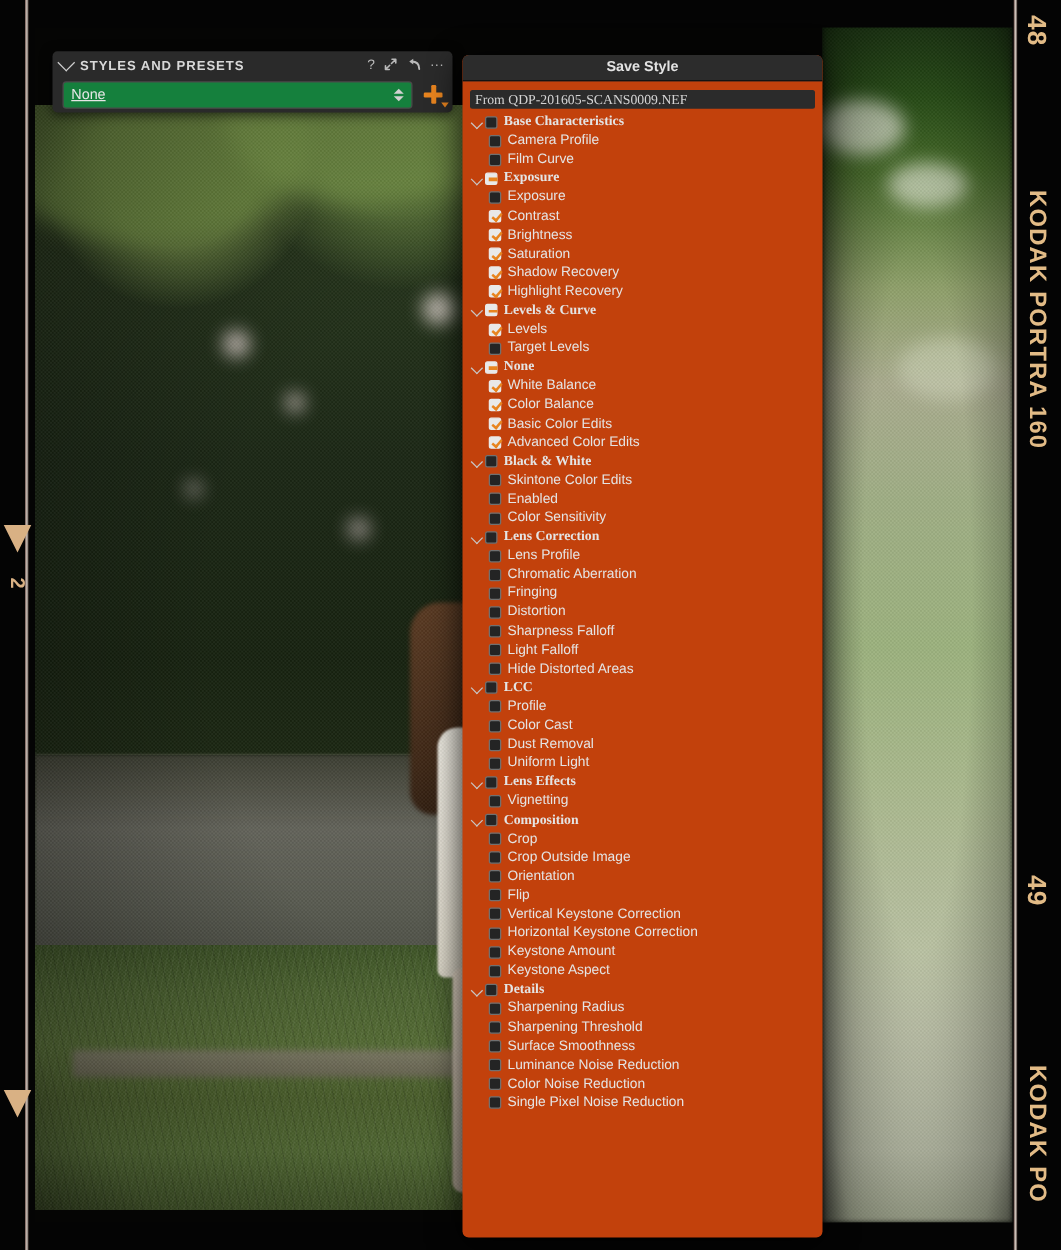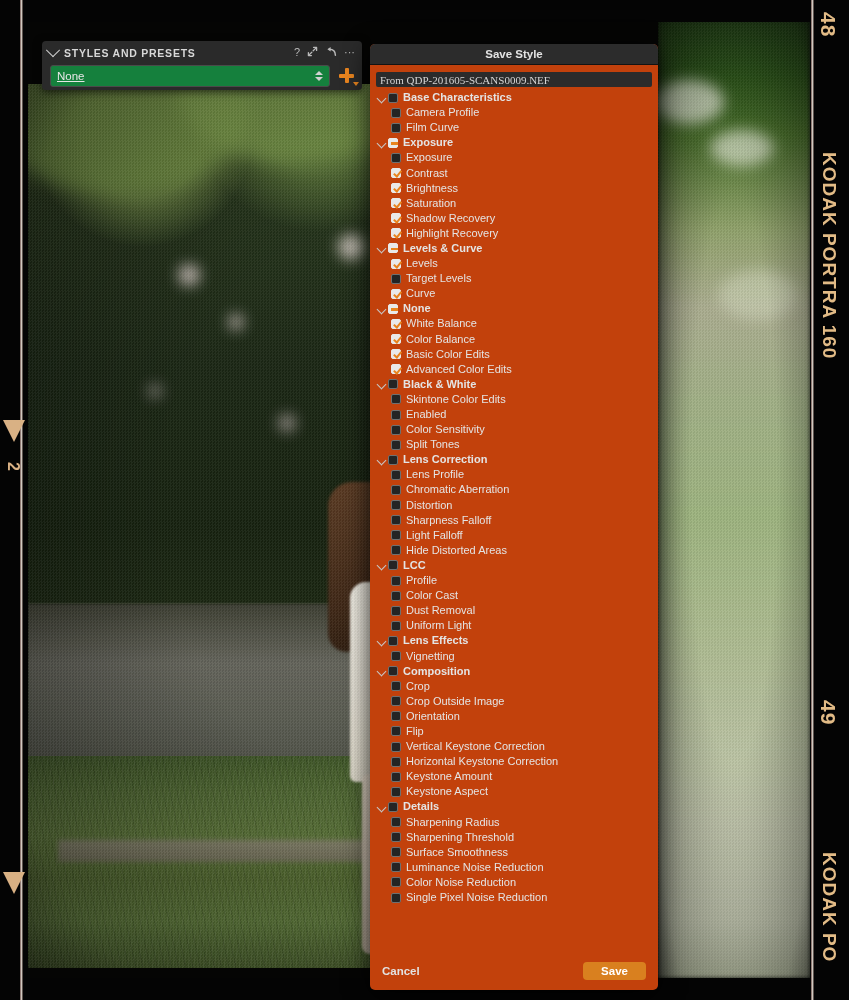--- a/index.html
+++ b/index.html
@@ -186,21 +186,21 @@
     display:flex;align-items:center;padding:0 4px;font-family:Liberation Serif, serif;
   }
   #source-label{color:#d4d4d4;font-size:11px;white-space:nowrap;}
   #tree{
     flex:1 1 auto;overflow:hidden;padding:1px 0 0 0;
   }
   .row{
     display:flex;align-items:center;height:15.1px;padding-left:6px;
     font-size:11px;color:#e4e4e4;white-space:nowrap;
   }
-  .row.group{font-weight:600;}
+  .row.group{font-weight:600;font-family:Liberation Serif, serif;}
   .disc{
     width:11px;flex:0 0 auto;position:relative;height:11px;margin-right:1px;
   }
   .disc:before{
     content:"";position:absolute;left:2px;top:2.5px;width:6px;height:6px;
     border-right:1.5px solid #c7c7c7;border-bottom:1.5px solid #c7c7c7;
     transform:rotate(45deg);
   }
   .indent{width:15px;flex:0 0 auto;}
   .cb{
@@ -396,25 +396,20 @@
       <div class="row item">
         <span class="indent"></span>
         <span class="cb on"></span>
         <span class="lbl">Levels</span>
       </div>
       <div class="row item">
         <span class="indent"></span>
         <span class="cb off"></span>
         <span class="lbl">Target Levels</span>
       </div>
-      <div class="row item">
-        <span class="indent"></span>
-        <span class="cb on"></span>
-        <span class="lbl">Curve</span>
-      </div>
       <div class="row group">
         <span class="disc"></span>
         <span class="cb mixed"></span>
         <span class="lbl">None</span>
       </div>
       <div class="row item">
         <span class="indent"></span>
         <span class="cb on"></span>
         <span class="lbl">White Balance</span>
       </div>
@@ -446,43 +441,43 @@
       <div class="row item">
         <span class="indent"></span>
         <span class="cb off"></span>
         <span class="lbl">Enabled</span>
       </div>
       <div class="row item">
         <span class="indent"></span>
         <span class="cb off"></span>
         <span class="lbl">Color Sensitivity</span>
       </div>
-      <div class="row item">
-        <span class="indent"></span>
-        <span class="cb off"></span>
-        <span class="lbl">Split Tones</span>
-      </div>
       <div class="row group">
         <span class="disc"></span>
         <span class="cb off"></span>
         <span class="lbl">Lens Correction</span>
       </div>
       <div class="row item">
         <span class="indent"></span>
         <span class="cb off"></span>
         <span class="lbl">Lens Profile</span>
       </div>
       <div class="row item">
         <span class="indent"></span>
         <span class="cb off"></span>
         <span class="lbl">Chromatic Aberration</span>
       </div>
       <div class="row item">
         <span class="indent"></span>
         <span class="cb off"></span>
+        <span class="lbl">Fringing</span>
+      </div>
+      <div class="row item">
+        <span class="indent"></span>
+        <span class="cb off"></span>
         <span class="lbl">Distortion</span>
       </div>
       <div class="row item">
         <span class="indent"></span>
         <span class="cb off"></span>
         <span class="lbl">Sharpness Falloff</span>
       </div>
       <div class="row item">
         <span class="indent"></span>
         <span class="cb off"></span>
@@ -605,17 +600,13 @@
       </div>
       <div class="row item">
         <span class="indent"></span>
         <span class="cb off"></span>
         <span class="lbl">Single Pixel Noise Reduction</span>
       </div>
       <div class="row item">
         <span class="indent"></span>
       </div>
     </div>
-  <div id="dialog-footer">
-    <button id="cancel-button">Cancel</button>
-    <button id="save-button">Save</button>
-  </div>
 </div>
 
 </body></html>

